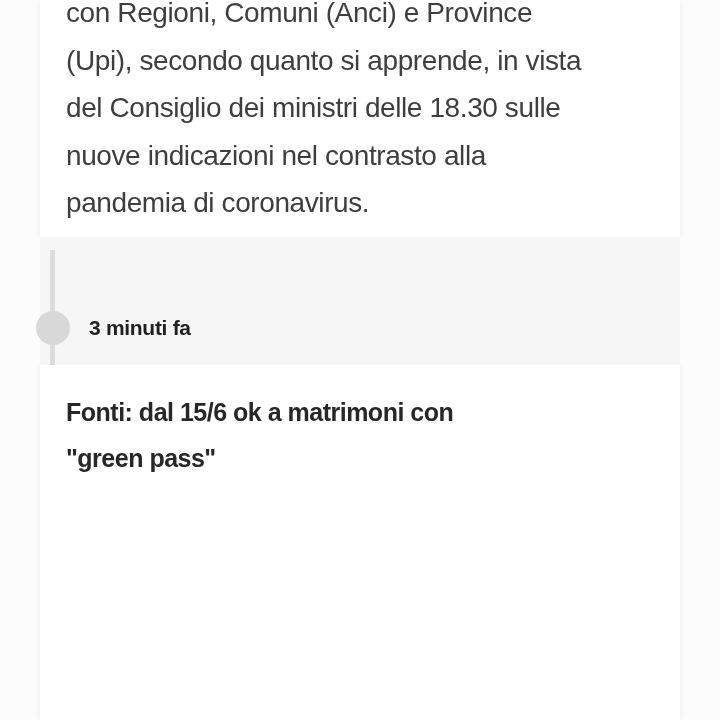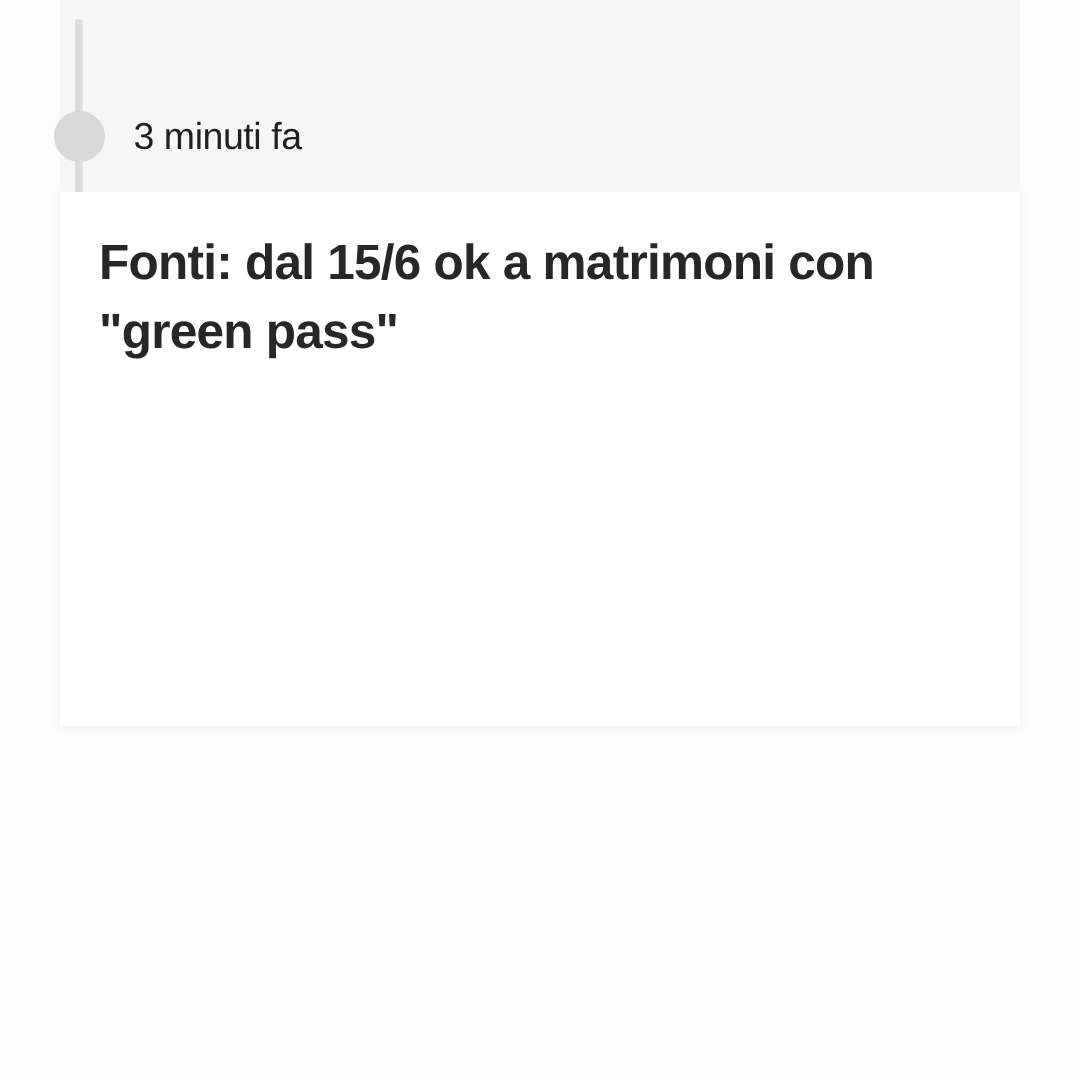--- a/index.html
+++ b/index.html
@@ -56,43 +56,50 @@
     border-radius: 50%;
     background: #d8d8d8;
   }
   .timeline-timestamp {
     position: absolute;
     left: 49px;
     top: 74px;
     height: 34px;
     display: flex;
     align-items: center;
-    font-size: 25px;
-    font-weight: 400;
+    font-size: 21px;
+    font-weight: 700;
     letter-spacing: -0.3px;
     color: #1f1f1f;
   }
   .card-current {
     min-height: 356px;
     padding: 24px 26px 30px;
   }
   .entry-title {
-    font-size: 33px;
+    font-size: 25px;
     font-weight: 700;
     line-height: 46px;
     letter-spacing: -0.5px;
     color: #272727;
     white-space: pre-line;
   }
 </style>
 </head>
 <body>
 
 <div class="feed-column">
 
+  <article class="entry-card card-previous">
+    <p class="entry-body">con Regioni, Comuni (Anci) e Province
+(Upi), secondo quanto si apprende, in vista
+del Consiglio dei ministri delle 18.30 sulle
+nuove indicazioni nel contrasto alla
+pandemia di coronavirus.</p>
+  </article>
 
   <div class="timeline-row">
     <div class="timeline-line"></div>
     <div class="timeline-dot"></div>
     <div class="timeline-timestamp">3 minuti fa</div>
   </div>
 
   <article class="entry-card card-current">
     <h2 class="entry-title">Fonti: dal 15/6 ok a matrimoni con
 "green pass"</h2>

